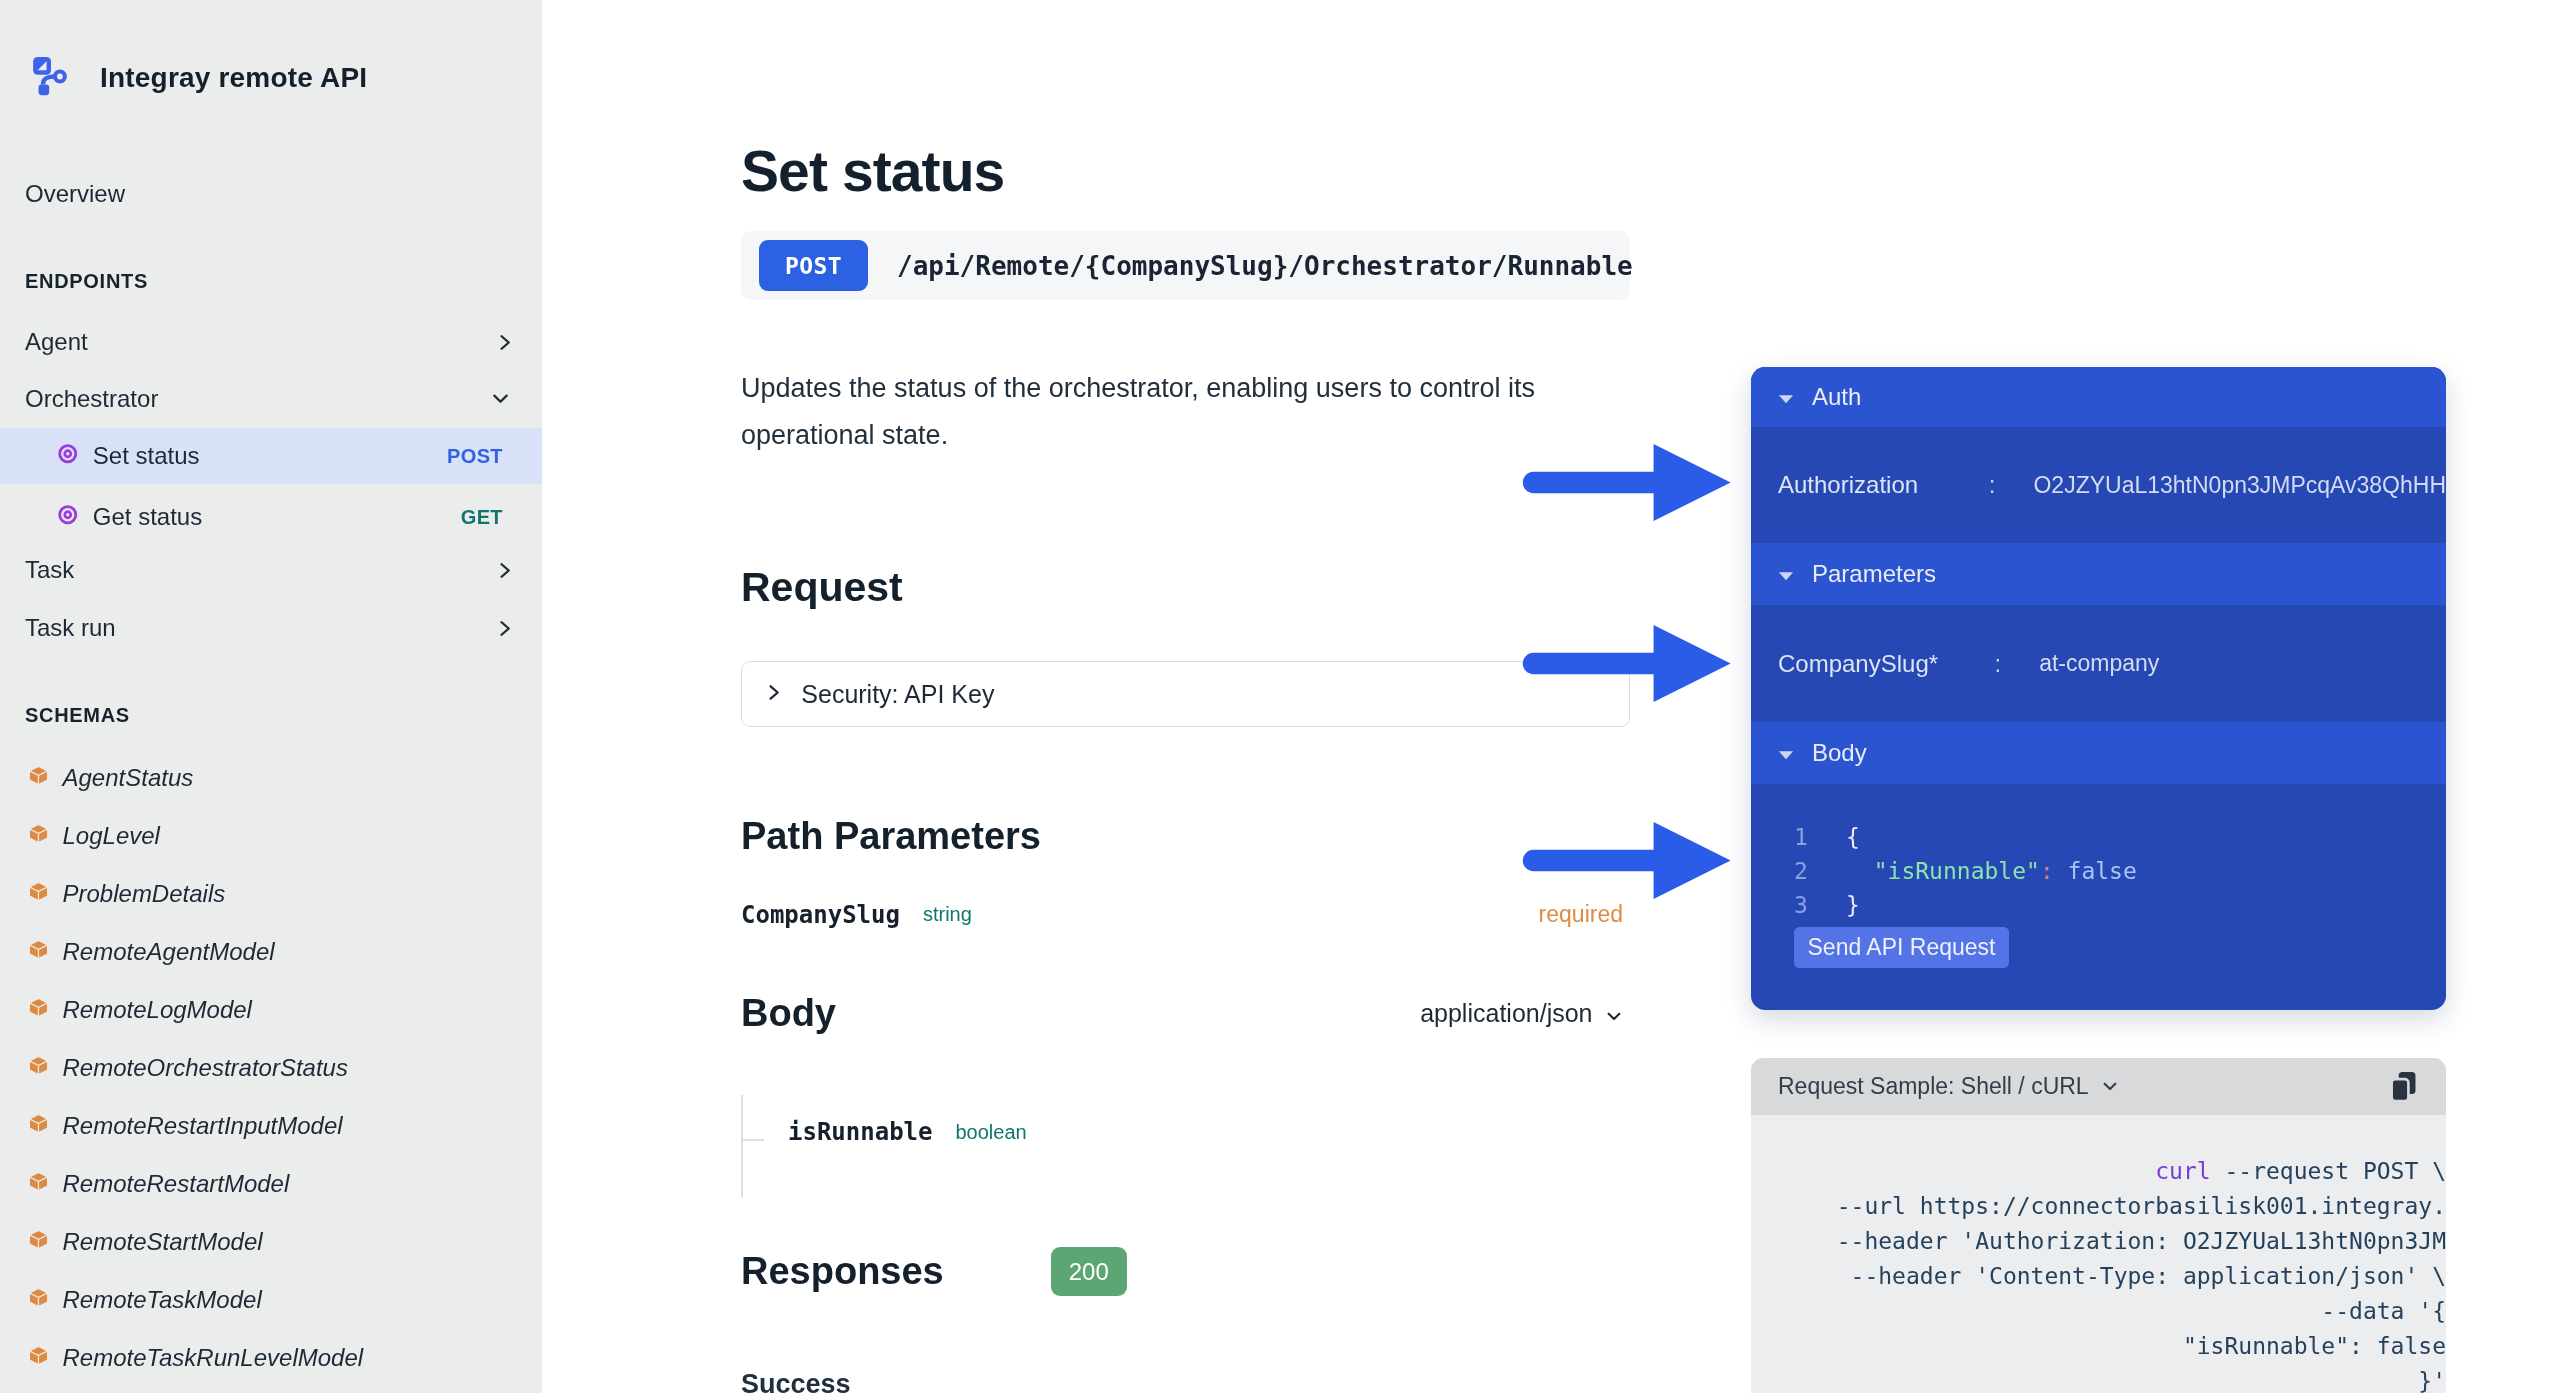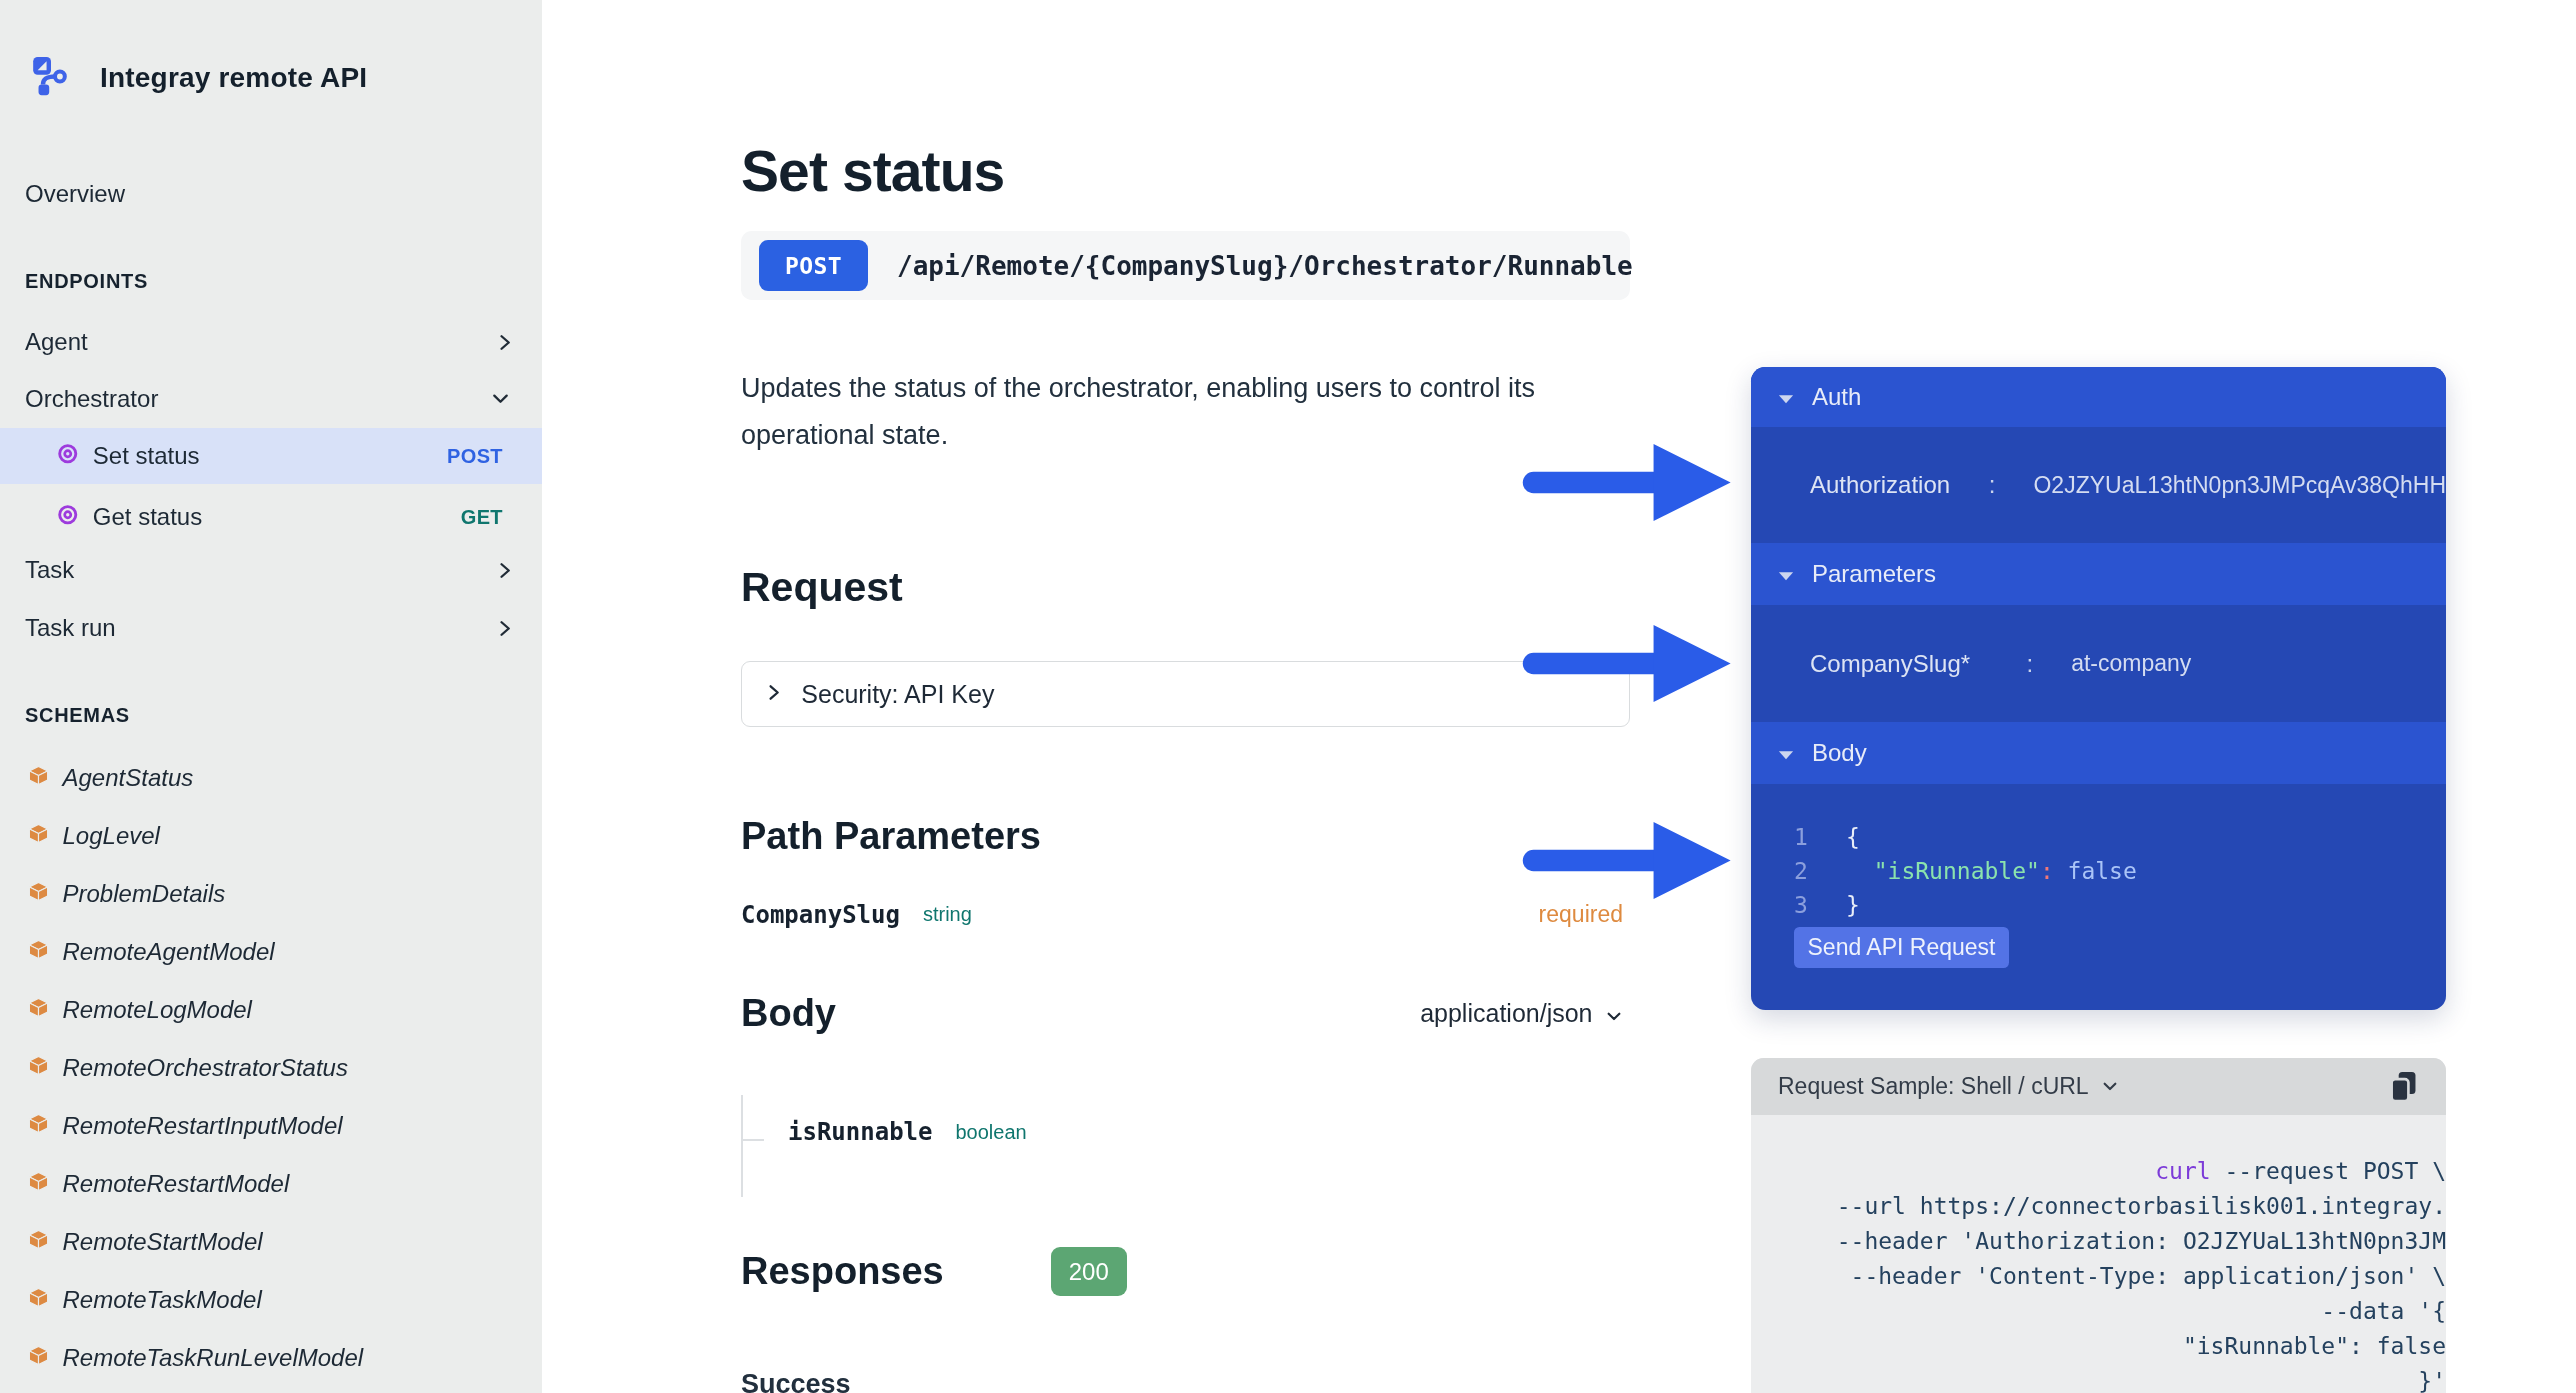--- a/index.html
+++ b/index.html
@@ -58,21 +58,21 @@
             padding:10.7px 18px;}
   .success-partial{position:absolute;left:741px;top:1369px;font-size:27px;font-weight:600;color:#22303e;}
   
   .client-panel{position:absolute;left:1751px;top:367px;width:695px;height:643px;border-radius:14.3px;
                 overflow:hidden;background:#2548b4;box-shadow:0 9px 27px rgba(20,40,90,.18);}
   .cp-header{height:60px;background:#2b54d0;display:flex;align-items:center;padding-left:27px;
              gap:18px;color:#e8ecf8;font-size:24px;cursor:pointer;}
   .cp-header.tall{height:62px;}
   .cp-row{height:116px;display:flex;align-items:center;padding-left:27px;color:#dde4f4;font-size:24px;}
   .cp-row.tall{height:117px;}
-  .cp-name{width:204px;margin-left:32px;}
+  .cp-name{width:204px;}
   .cp-colon{margin:0 38px 0 12.5px;color:#c9d3ec;}
   .cp-value{color:#d4dcf1;font-size:23px;}
   .cp-body{position:relative;height:226px;}
   .bjson{position:absolute;left:43px;top:36px;font-family:"DejaVu Sans Mono",monospace;font-size:23px;
          line-height:34px;}
   .bjline{display:flex;}
   .bjnum{width:52px;color:#8b9fdd;}
   .bjcode{white-space:pre;color:#e8edf8;}
   .jkey{color:#8be3ad;}
   .jcolon{color:#f07878;}

